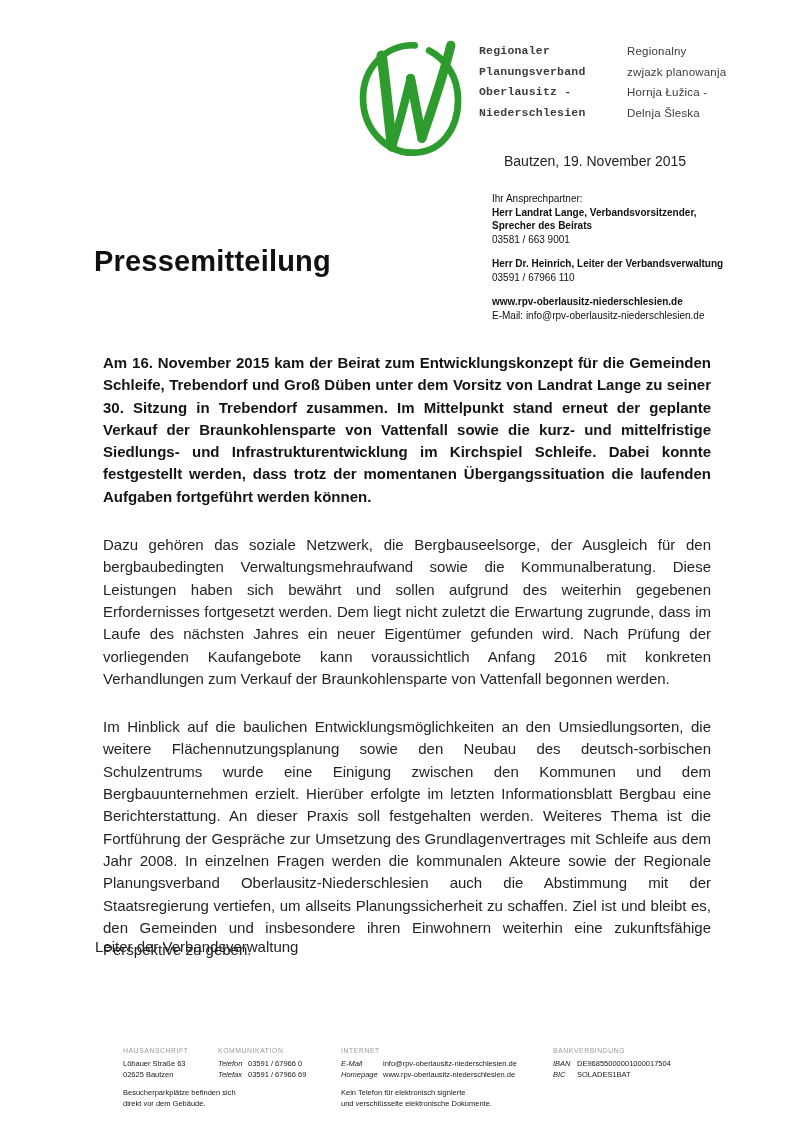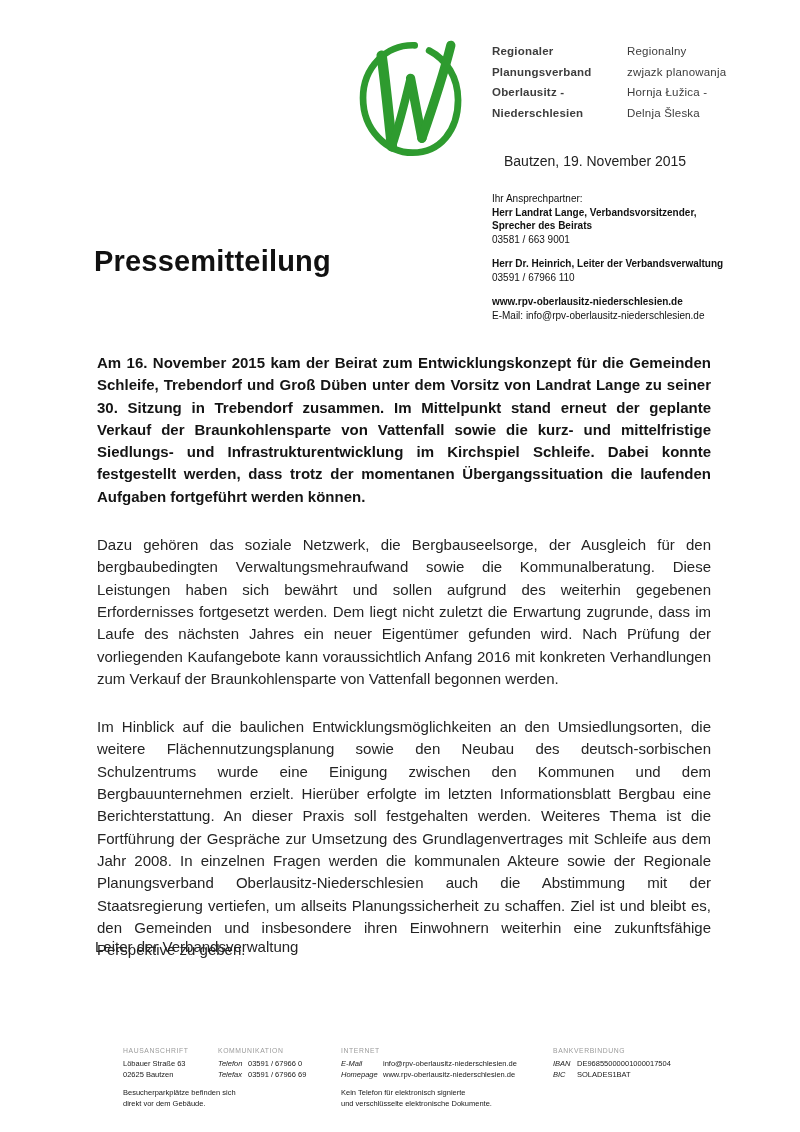--- a/index.html
+++ b/index.html
@@ -8,38 +8,38 @@
     width:800px;height:1132px;
     background:#ffffff;
     font-family:"Liberation Sans", sans-serif;
     color:#1f1f1f;
     overflow:hidden;
     margin:0 auto;
   }
   
   .logo{position:absolute;left:350px;top:36px;width:118px;height:126px;}
   .org-col{position:absolute;top:41px;font-size:11.5px;line-height:20.5px;letter-spacing:.2px;}
-  .org-de{left:492px;font-weight:bold;color:#3d3d3d;}
+  .org-de{left:479px;font-weight:bold;color:#3d3d3d;font-family:Liberation Mono, monospace;}
   .org-hsb{left:627px;font-weight:normal;color:#3d3d3d;}
   .dateline{position:absolute;left:504px;top:153px;font-size:14px;color:#222;}
   .contact{position:absolute;left:492px;top:192px;font-size:10px;line-height:13.5px;color:#111;width:260px;}
   .contact p{margin:0;}
   .contact .gap{height:11px;}
   .b{font-weight:bold;}
   
   .doc-title{
     position:absolute;left:94px;top:246px;
     font-size:29px;font-weight:bold;letter-spacing:.2px;color:#111;
     margin:0;line-height:1.1;
   }
   .bodytext{
     position:absolute;left:95px;top:352px;width:616px;
     font-size:15px;line-height:22.3px;text-align:justify;color:#242424;
   }
-  .bodytext p{margin:0 0 26px 2px;}
+  .bodytext p{margin:0 0 26px 8px;}
   .bodytext p.lead{font-weight:bold;color:#141414;}
   .signature{
     position:absolute;left:95px;top:936px;
     font-size:15px;line-height:22.5px;color:#242424;
   }
   .signature p{margin:0;}
   .it{font-style:italic;}
   
   .footer{position:absolute;left:0;top:1036px;width:800px;font-size:7.5px;line-height:11px;color:#1a1a1a;}
   .fcol{position:absolute;top:9px;margin-left:28px;}

